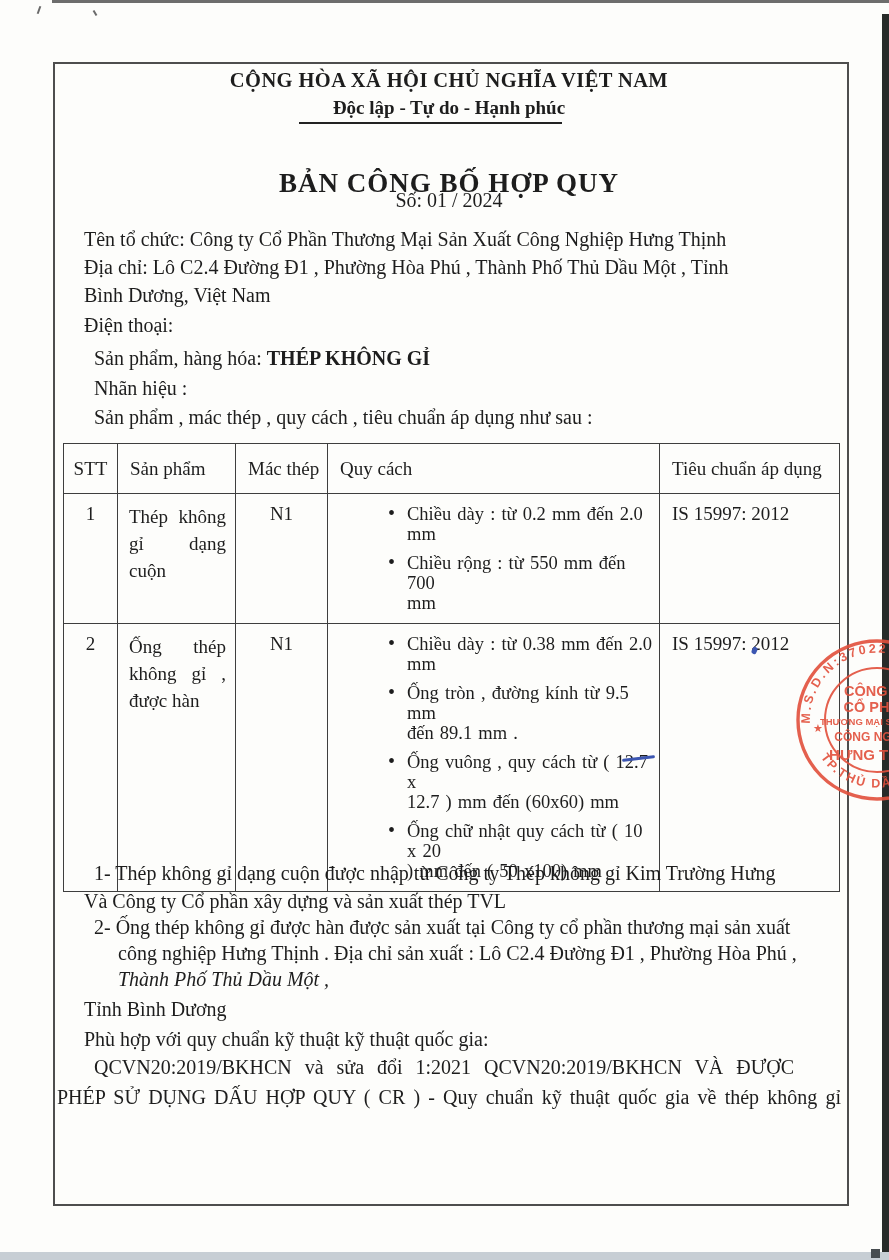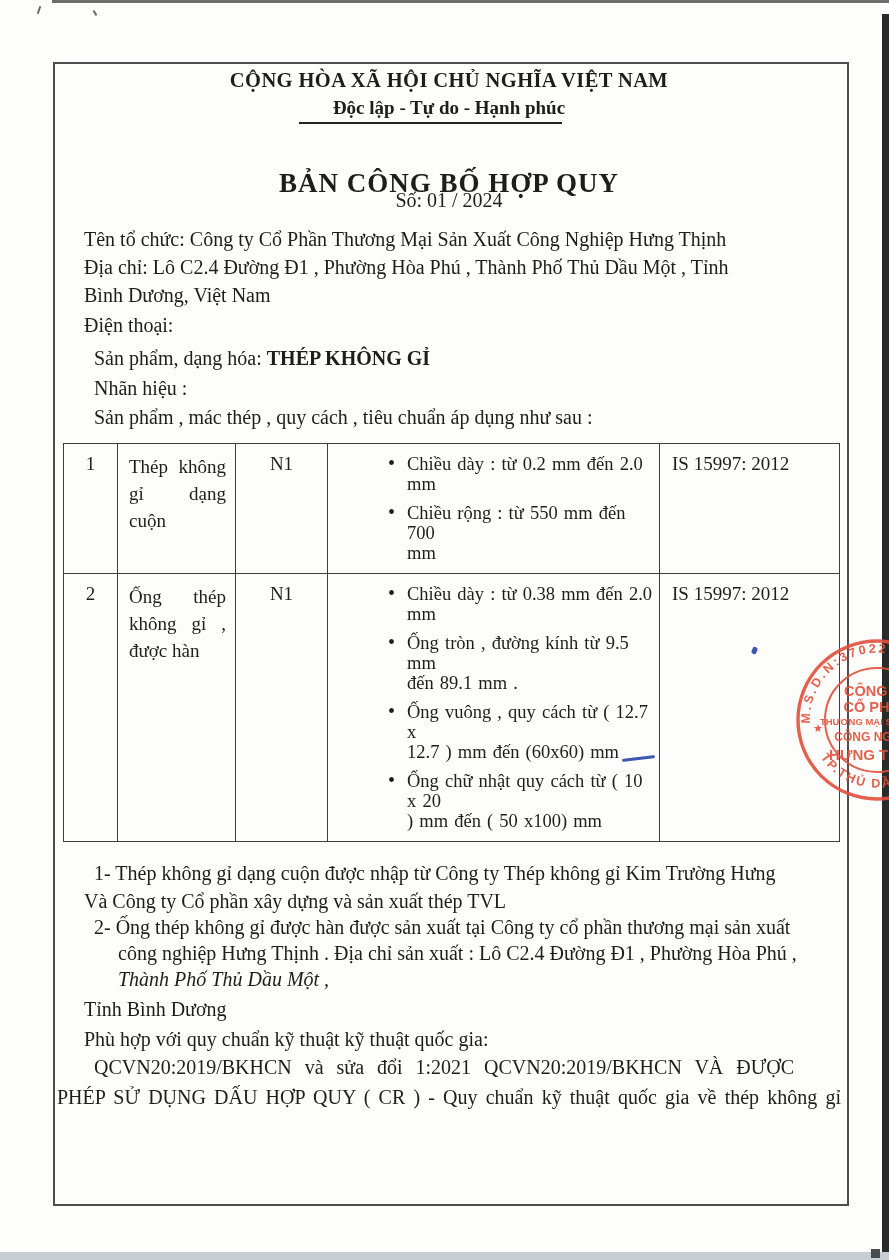--- a/index.html
+++ b/index.html
@@ -95,33 +95,40 @@
 <div class="abs center-line country nowrap">CỘNG HÒA XÃ HỘI CHỦ NGHĨA VIỆT NAM</div>
 <div class="abs center-line motto nowrap">Độc lập - Tự do - Hạnh phúc</div>
 <div class="abs motto-underline"></div>
 <div class="abs center-line doc-title nowrap">BẢN CÔNG BỐ HỢP QUY</div>
 <div class="abs center-line doc-no nowrap">Số: 01 / 2024</div>
 
 <div class="abs para p-org">Tên tổ chức: Công ty Cổ Phần Thương Mại Sản Xuất Công Nghiệp Hưng Thịnh</div>
 <div class="abs para p-addr1">Địa chỉ: Lô C2.4 Đường Đ1 , Phường Hòa Phú , Thành Phố Thủ Dầu Một , Tỉnh</div>
 <div class="abs para p-addr2">Bình Dương, Việt Nam</div>
 <div class="abs para p-phone">Điện thoại:</div>
-<div class="abs para p-product"><span>Sản phẩm, dạng hóa: </span><b>THÉP KHÔNG GỈ</b></div>
+<div class="abs para p-product"><span>Sản phẩm, hàng hóa: </span><b>THÉP KHÔNG GỈ</b></div>
 <div class="abs para p-brand">Nhãn hiệu :</div>
 <div class="abs para p-intro">Sản phẩm , mác thép , quy cách , tiêu chuẩn áp dụng như sau :</div>
 
 <table class="spec">
   <colgroup>
     <col style="width:54px">
       <col style="width:118px">
       <col style="width:92px">
       <col style="width:332px">
       <col style="width:180px">
   </colgroup>
   <tbody>
+      <tr>
+    <th class="c">STT</th>
+    <th>Sản phẩm</th>
+    <th>Mác thép</th>
+    <th>Quy cách</th>
+    <th>Tiêu chuẩn áp dụng</th>
+  </tr>
   <tr class="r1">
     <td class="stt">1</td>
     <td class="prod">Thép không gỉ dạng cuộn</td>
     <td class="grade">N1</td>
     <td class="specs">
           <ul>
             <li>Chiều dày : từ 0.2 mm đến 2.0 mm</li>
             <li>Chiều rộng : từ 550 mm đến 700
 mm</li>
           </ul>

